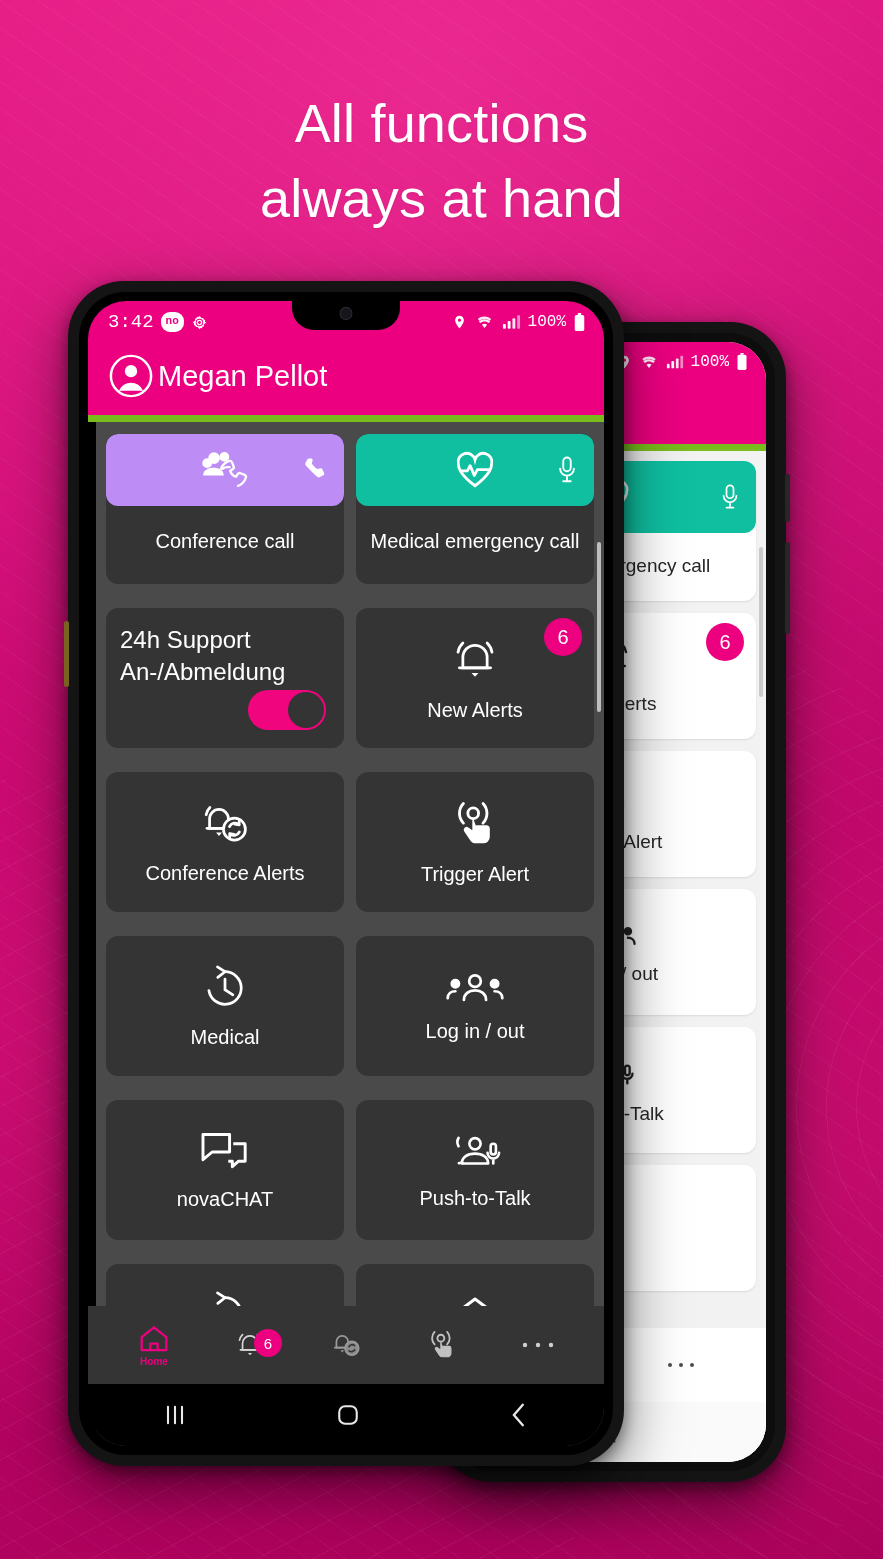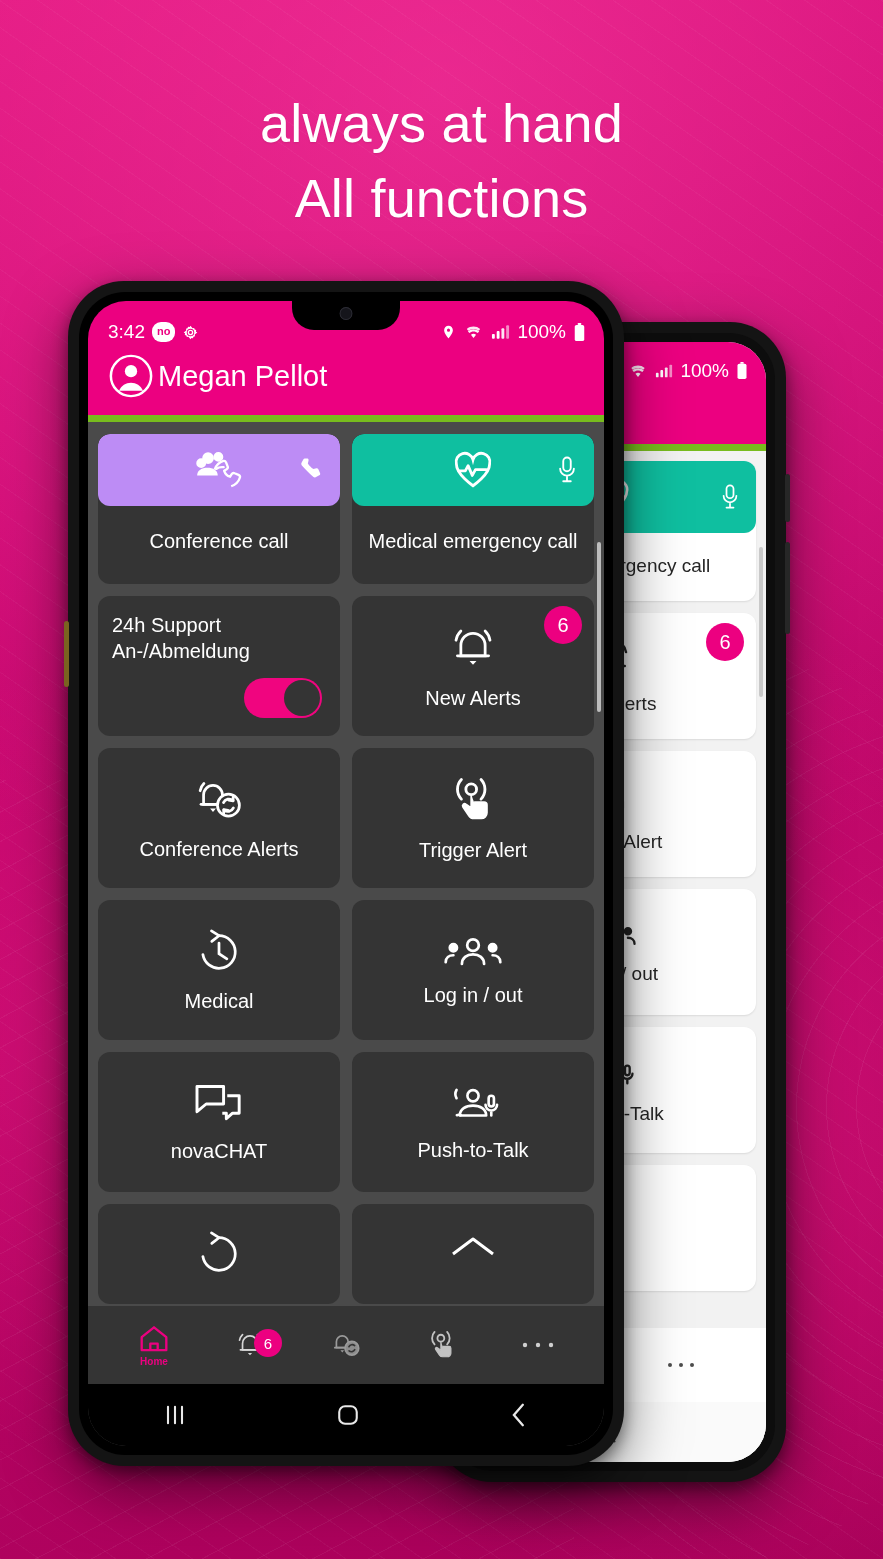--- a/index.html
+++ b/index.html
@@ -71,25 +71,25 @@
   .side-btn { position: absolute; background: #272727; border-radius: 3px; }
   #btn-front-1 { left: -4px; top: 340px; width: 5px; height: 66px; background: #7a6320; }
   #btn-back-1 { right: -4px; top: 152px; width: 5px; height: 48px; }
   #btn-back-2 { right: -4px; top: 220px; width: 5px; height: 92px; }
 
   
   .app { position: absolute; inset: 0; display: flex; flex-direction: column; }
 
   .statusbar {
     height: 42px; background: #ec0080; color: #fff;
-    display: flex; align-items: flex-end; padding: 0 18px 0 20px;
-    font-size: 19px; position: relative; flex: 0 0 auto;
+    display: flex; align-items: center; padding: 0 18px 0 20px;
+    font-size: 19px; position: relative; flex: 0 0 auto; font-family: Liberation Mono, monospace;
   }
   .sb-left { display: flex; align-items: center; gap: 7px; }
-  .sb-right { margin-left: auto; display: flex; align-items: center; gap: 7px; font-size: 19px; }
+  .sb-right { margin-left: auto; display: flex; align-items: center; gap: 7px; font-size: 16px; }
   .chip-no {
     background: #fff; color: #ec0080; border-radius: 9px;
     font-size: 11px; font-weight: bold; padding: 3px 5px; line-height: 1.2;
   }
   .notch {
     position: absolute; left: 50%; transform: translateX(-50%); top: -1px;
     width: 108px; height: 30px; background: #000;
     border-radius: 0 0 22px 22px;
   }
   .notch::after {
@@ -101,22 +101,22 @@
   .appbar {
     background: #ec0080; color: #fff;
     display: flex; align-items: center; gap: 4px;
     padding: 10px 20px 16px 20px; flex: 0 0 auto;
   }
   .appbar .title { font-size: 29px; font-weight: 400; }
   .green-rule { height: 7px; background: #78bc1e; flex: 0 0 auto; }
 
   .content {
     flex: 1 1 auto; background: #4a4a4a; padding: 12px 10px 0 10px;
-    display: grid; grid-template-columns: 1fr 1fr; gap: 12px 12px;
-    align-content: start; overflow: hidden; position: relative;
+    display: grid; grid-template-columns: 1fr 1fr; gap: 24px 12px;
+    align-content: start; overflow: hidden; position: relative; margin-left: 8px;
   }
   .scrollbar {
     position: absolute; right: 3px; top: 120px; width: 4px; height: 170px;
     background: #bdbdbd; border-radius: 3px;
   }
 
   .card {
     background: #343434; border-radius: 12px; overflow: hidden;
     display: flex; flex-direction: column; align-items: center;
     justify-content: center; min-height: 140px; color: #fff;
@@ -127,21 +127,21 @@
 
   .card.banner { padding: 0; justify-content: flex-start; min-height: 150px; }
   .banner-head {
     width: 100%; height: 72px; border-radius: 12px;
     display: flex; align-items: center; justify-content: center; position: relative;
   }
   .banner-head .side-ico { position: absolute; right: 16px; top: 50%; transform: translateY(-50%); }
   .banner .label { margin-top: 24px; }
 
   .card.toggle-card { align-items: flex-start; justify-content: flex-start; padding: 16px 14px; }
-  .toggle-card .label { text-align: left; font-size: 20px; line-height: 1.32; padding: 0; }
+  .toggle-card .label { text-align: left; font-size: 24px; line-height: 1.32; padding: 0; }
   .switch {
     position: absolute; right: 18px; bottom: 18px;
     width: 78px; height: 40px; border-radius: 22px; background: #f0057f;
   }
   .switch .knob {
     position: absolute; right: 2px; top: 2px; width: 36px; height: 36px;
     border-radius: 50%; background: #343434;
   }
   .badge {
     position: absolute; top: 10px; right: 12px;
@@ -207,22 +207,22 @@
 </head>
 <body>
 
 <div id="bg">
   <div id="bg-lines"></div>
   <div id="bg-lines2"></div>
   <div id="bg-arcs"></div>
 </div>
 
 <div id="headline">
+  <span>All functions</span>
   <span>always at hand</span>
-  <span>All functions</span>
 </div>
 
 <div class="phone" id="phone-back">
   <div class="side-btn" id="btn-back-1"></div>
   <div class="side-btn" id="btn-back-2"></div>
   <div class="phone-inner">
     <div class="screen">
       <div class="app-light">
 
         <div class="statusbar">

